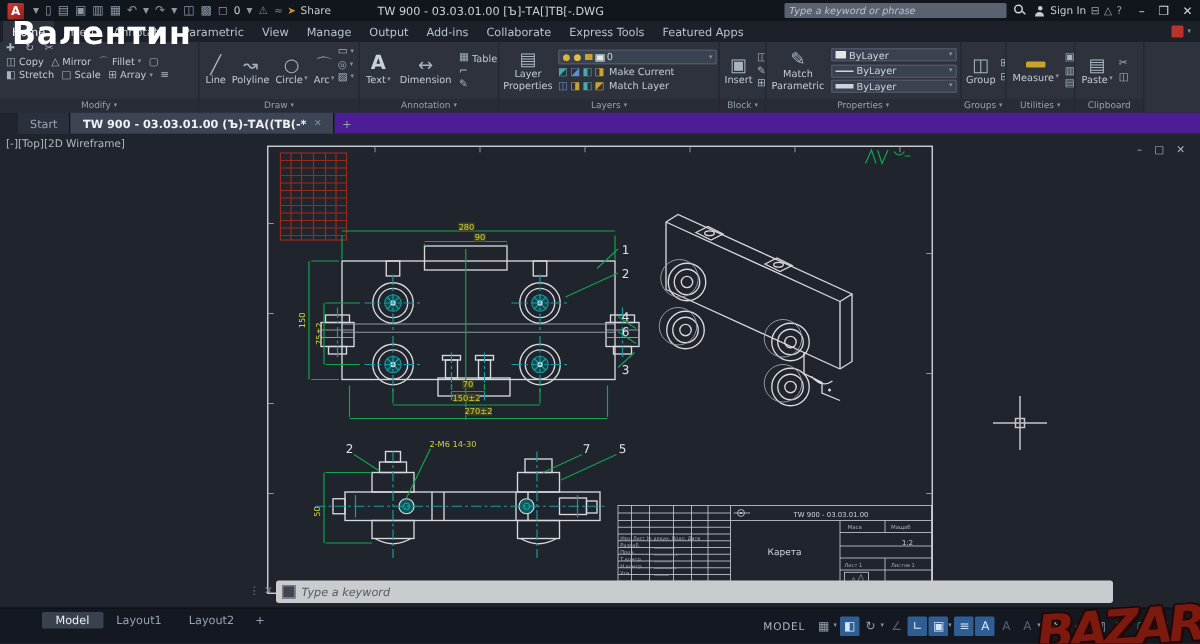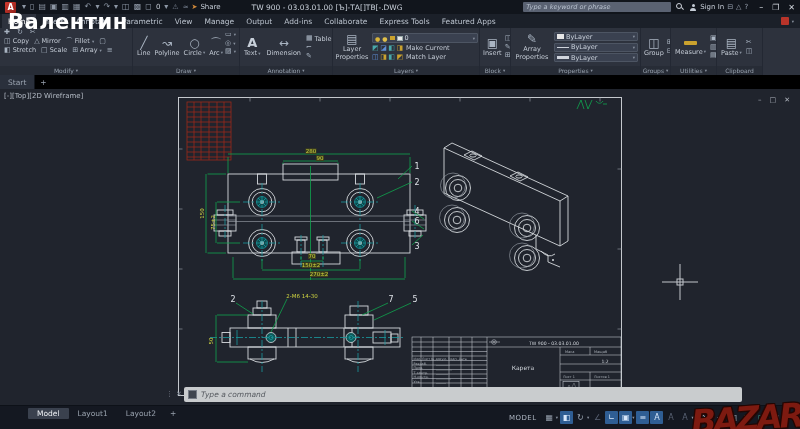--- a/index.html
+++ b/index.html
@@ -57,21 +57,21 @@
   .lrow .icons{display:flex;gap:1.5px}
   .llabel{font-size:6.5px;color:#c3cad4;white-space:nowrap}
   .swc{width:7px;height:5px;background:#e6e6e6}
   .swl{width:12px;height:1px;background:#cfd4dc}
   .sww{width:12px;height:2.5px;background:#cfd4dc}
   .micon{width:13px;height:4px;background:#caa22e;border-radius:1px;margin:3px 0}
   .baseicon{width:11px;height:10px;background:#8f98a4;clip-path:polygon(0 0,55% 0,55% 45%,100% 45%,100% 100%,0 100%);margin:1px 0}
   .abig{font-size:13px;font-weight:bold;color:#c8d0da;line-height:1}
 
   
-  .filetabs{position:absolute;top:75px;height:14px;left:0;right:0;background:#000000;display:flex;font-size:7.5px;z-index:15}
+  .filetabs{position:absolute;top:75px;height:14px;left:12px;right:0;background:#4c1d95;display:flex;font-size:7.5px;z-index:15}
   .ftab{display:flex;align-items:center;gap:5px;padding:0 8px;background:#242a35;color:#9aa3b0;border-right:1px solid #12161d;white-space:nowrap}
   .ftab.active{background:#3d4554;color:#eef1f5}
   .fclose{font-size:6px;color:#8a93a0}
   .fplus{width:16px;display:flex;align-items:center;justify-content:center;color:#9aa3b0}
 
   
   .canvas{position:absolute;top:89px;left:0;width:800px;height:316px;background:#20242d}
   .vplabel{position:absolute;left:4px;top:3px;font-size:7px;color:#b3bac4;z-index:5}
   .dwg-btns{position:absolute;right:10px;top:7px;display:flex;gap:8px;color:#aeb4bd;font-size:7px;z-index:5}
   .cmdside{position:absolute;left:166px;top:301px;color:#7e8692;font-size:7px;display:flex;gap:3px;z-index:7}
@@ -412,21 +412,21 @@
     <div class="plabel">
         <span>Block</span>
         <span class="arr">▾</span>
       </div>
   </div>
 
   <div class="panel" style="left:511px;width:130px">
     <div class="pbody" style="gap:4px;padding-left:3px">
       <span class="bitem" style="width:36px">
           <span class="bglyph">✎</span>
-          <span>Array Properties</span>
+          <span>Match Parametric</span>
         </span>
       <span class="mcol" style="gap:1.5px">
 
           <span class="combo pcombo">
             <span class="swc"></span>
             <span>ByLayer</span>
             <span class="arr cflex">▾</span>
           </span>
 
           <span class="combo pcombo">
@@ -503,20 +503,24 @@
     <div class="plabel">
         <span>Clipboard</span>
       </div>
   </div>
 
 </div>
 
 <div class="filetabs">
   <div class="ftab" style="background:#2a303c">
       <span>Start</span>
+    </div>
+  <div class="ftab active">
+      <span style="font-weight:bold">TW 900 - 03.03.01.00 (Ъ)-ТА((ТВ(-*</span>
+      <span class="fclose">✕</span>
     </div>
   <div class="fplus">+</div>
 </div>
 
 <div class="canvas">
   <div class="vplabel">[-][Top][2D Wireframe]</div>
   <div class="dwg-btns">
     <span>–</span>
     <span>□</span>
     <span>✕</span>
@@ -714,21 +718,21 @@
       <rect x="677" y="190" width="6" height="6" stroke="#c2c6cc" fill="none"></rect>
     </g>
   </svg>
 
   <div class="cmdside">
     <span>⋮</span>
     <span>✕</span>
   </div>
   <div class="cmdbar">
     <span class="cmdicon"></span>
-    <span class="cmdtext">Type a command</span>
+    <span class="cmdtext">Type a keyword</span>
   </div>
 </div>
 
 <div class="statusbar">
   <div class="ltabs">
 
   <div class="ltab active"><span>Model</span></div>
       <div class="ltab"><span>Layout1</span></div>
       <div class="ltab"><span>Layout2</span></div>
       <div class="ltab plus"><span>+</span></div>

